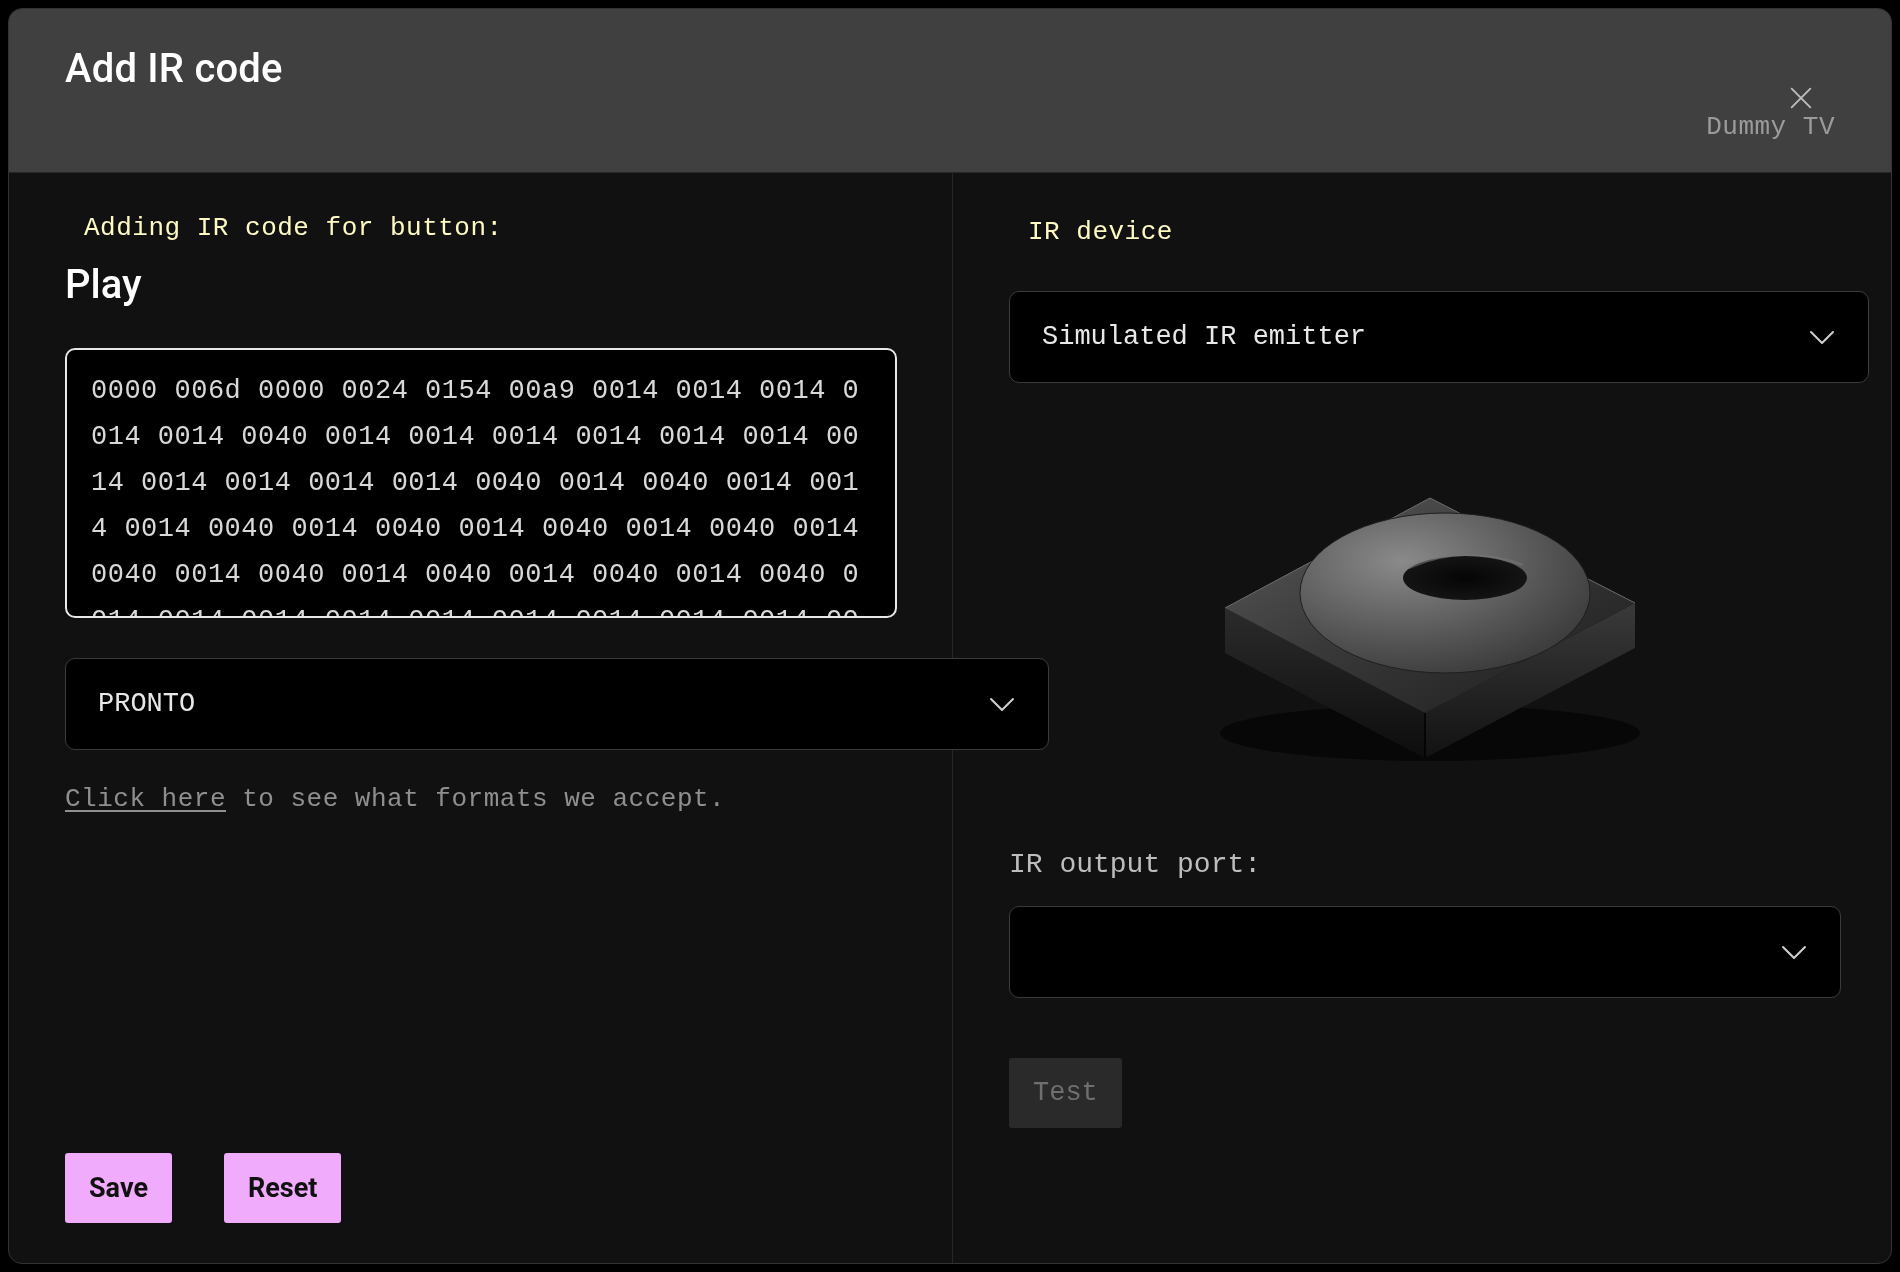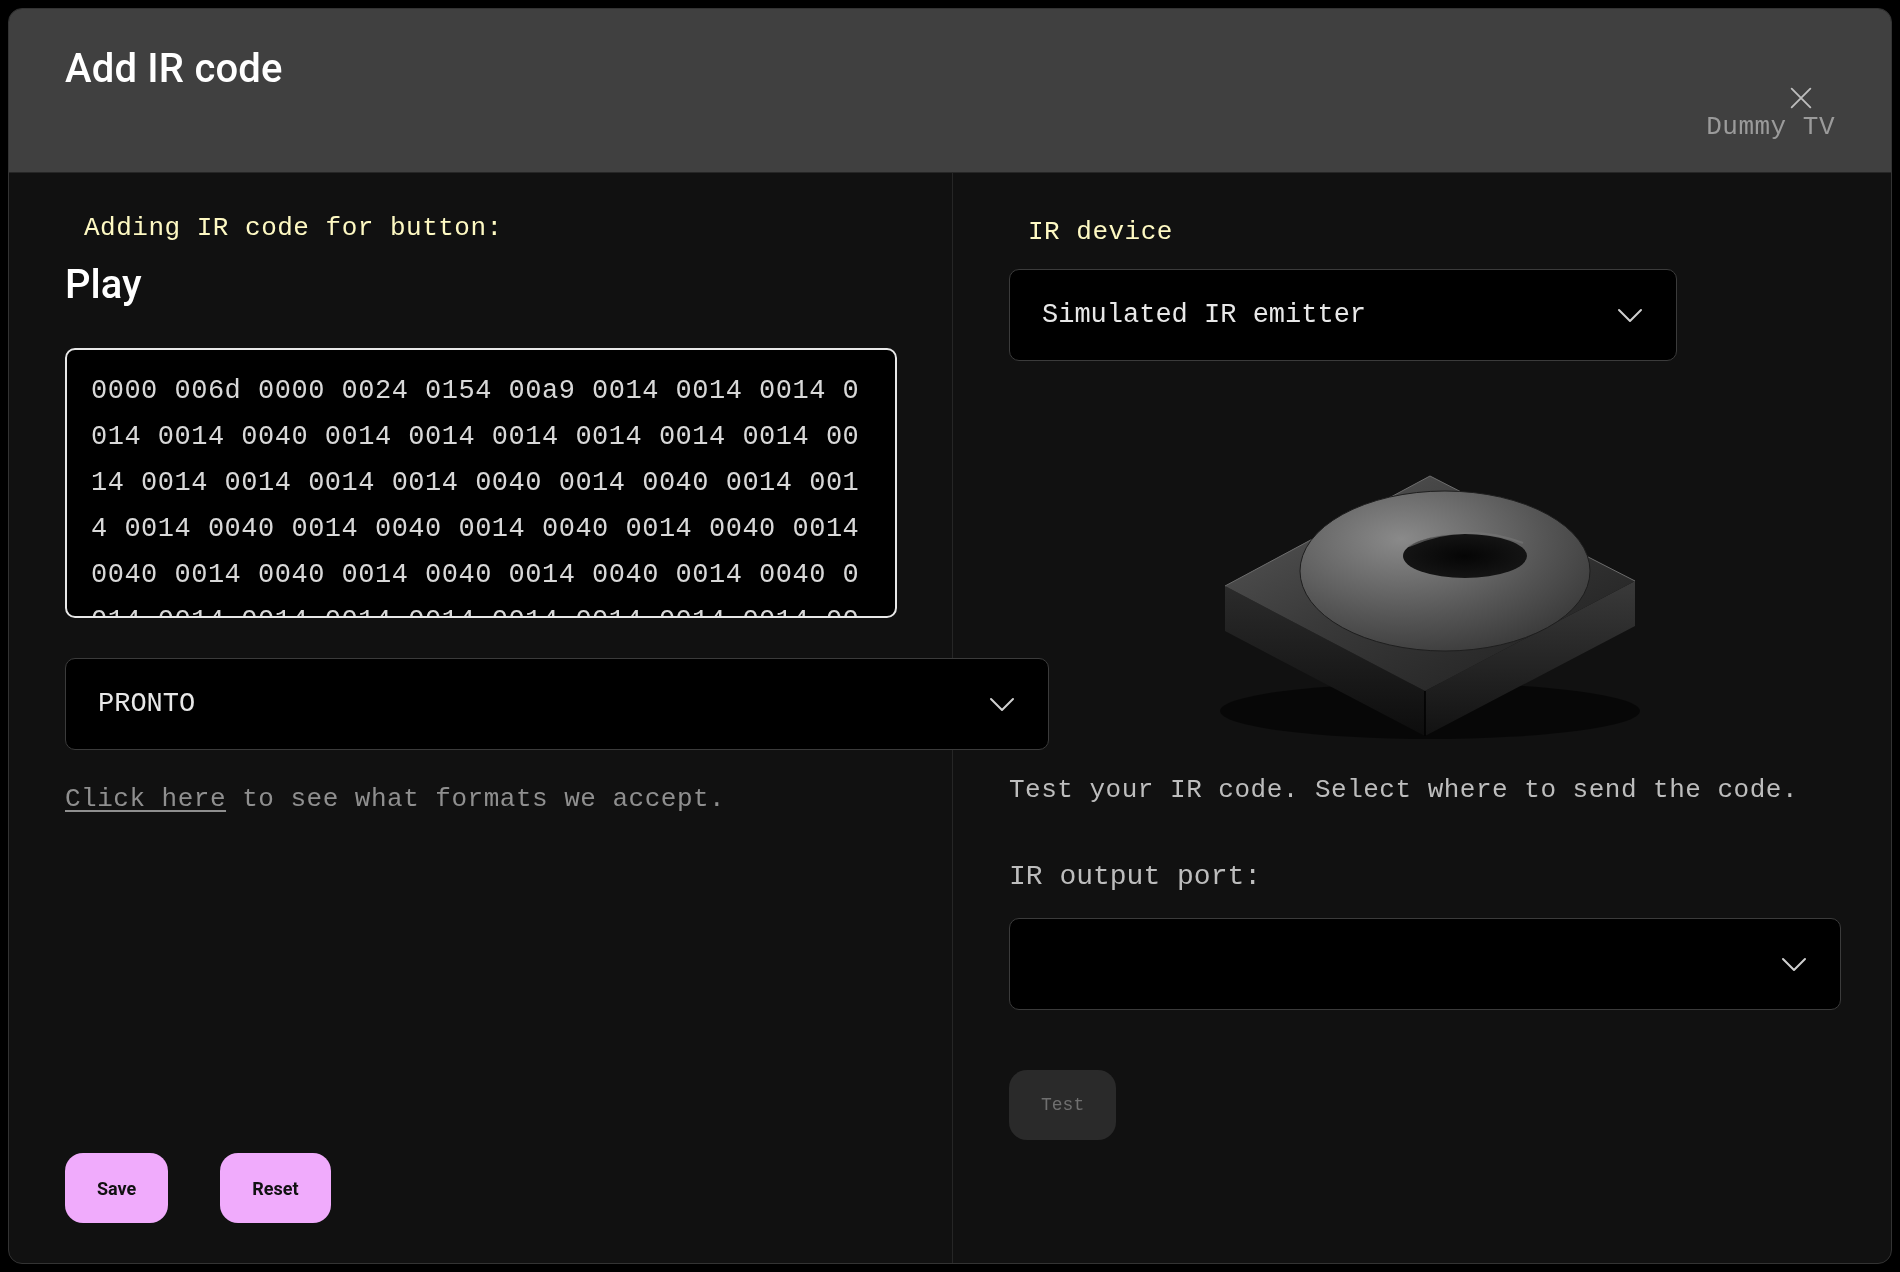--- a/index.html
+++ b/index.html
@@ -144,41 +144,41 @@
     cursor: pointer;
   }
   .footer-left {
     margin-top: auto;
     display: flex;
     gap: 52px;
     padding-top: 40px;
   }
   .btn {
     height: 70px;
-    padding: 0 32px;
-    border-radius: 18px;
+    padding: 0 24px;
+    border-radius: 3px;
     border: none;
-    font-size: 18px;
+    font-size: 27px;
     cursor: pointer;
   }
   .btn.white {
     background: #f0abfc;
     color: #111;
     font-weight: bold;
   }
   .btn.gray {
     background: #2a2a2a;
     color: #6f6f6f;
     cursor: default;
   }
   
   .pane.right .label { margin-top: 4px; }
   .pane.right .select.device {
-    margin-top: 22px;
-    width: 668px;
+    margin-top: 44px;
+    width: 860px;
   }
   .device-image-wrap {
     width: 832px;
     height: 400px;
     display: flex;
     align-items: center;
     justify-content: center;
     margin-top: 10px;
   }
   .device-image { width: 520px; height: 360px; }
@@ -293,21 +293,20 @@
           <ellipse cx="280" cy="180" rx="145" ry="80" fill="url(#discGrad)"></ellipse>
           <ellipse cx="280" cy="180" rx="145" ry="80" fill="none" stroke="#1e1e1e" stroke-width="1"></ellipse>
 
           <ellipse cx="300" cy="165" rx="62" ry="22" fill="url(#slotGrad)"></ellipse>
           <path d="M244 155 Q300 130 358 152" stroke="#777" stroke-width="2" fill="none" opacity="0.6"></path>
 
           <path d="M260 300 L260 345" stroke="#000" stroke-width="1.5"></path>
         </svg>
       </div>
 
-      <div class="test-line mono">Test your IR code. Select where to send the code.</div>
 
       <div class="port-label mono">IR output port:</div>
 
       <div class="select port mono empty">
         <span></span>
         <span class="chev">
           <svg viewBox="0 0 28 18" fill="none" stroke="currentColor" stroke-width="2" stroke-linecap="round" stroke-linejoin="round">
             <path d="M3 4 L14 15 L25 4"></path>
           </svg>
         </span>

